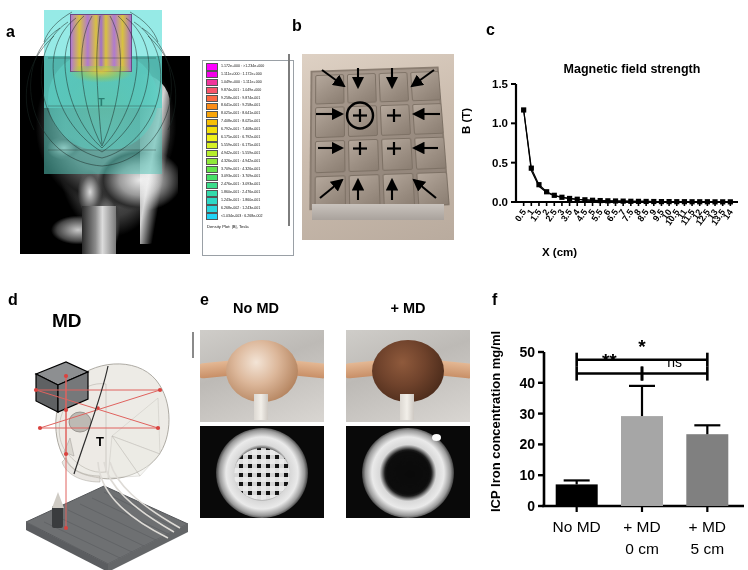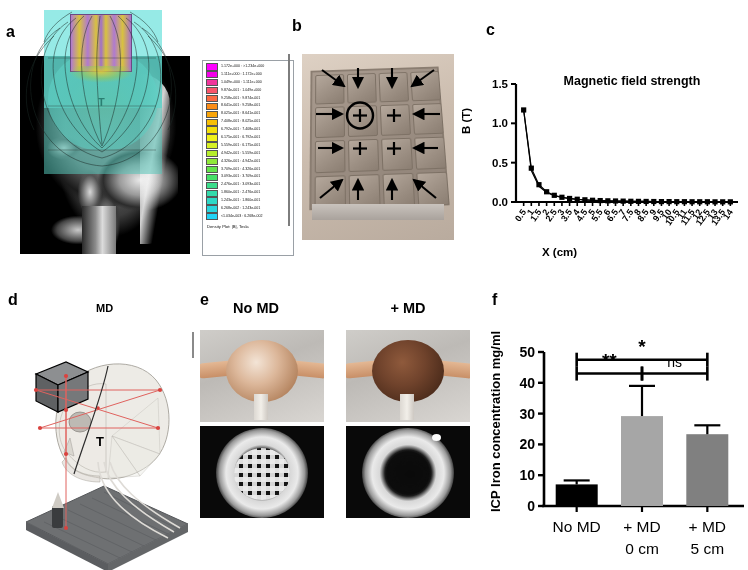--- a/index.html
+++ b/index.html
@@ -118,36 +118,36 @@
   #b-base{
     position:absolute; left:10px; top:150px; width:132px; height:16px;
     background:linear-gradient(180deg,#c9c3bd,#a9a29c);
   }
   #b-marks{ position:absolute; left:0; top:0; width:152px; height:186px; }
 
   
   #panel-c{ position:absolute; left:462px; top:6px; width:286px; height:262px; }
   #c-title{
     position:absolute; left:70px; top:56px; width:200px; text-align:center;
-    font-size:12.5px; font-weight:700; color:#000;margin-top:12px;
+    font-size:12.5px; font-weight:700; color:#000;
   }
   #c-ylabel{
     position:absolute; left:-2px; top:128px;
     transform:rotate(-90deg); transform-origin:left top;
     font-size:11.5px; font-weight:700; color:#000; white-space:nowrap;
   }
   #c-xlabel{
     position:absolute; left:80px; top:240px; width:140px; text-align:left;
     font-size:11.5px; font-weight:700; color:#000;
   }
   #c-plot{ position:absolute; left:18px; top:72px; width:262px; height:170px; }
 
   
   #panel-d{ position:absolute; left:8px; top:286px; width:190px; height:284px; }
-  #d-MD{ position:absolute; left:44px; top:16px; font-size:11px; font-weight:700; color:#000;margin-left:44px; }
+  #d-MD{ position:absolute; left:44px; top:24px; font-size:19px; font-weight:700; color:#000; }
   #d-art{ position:absolute; left:0; top:0; width:190px; height:284px; }
   #d-T{ position:absolute; left:88px; top:148px; font-size:13px; font-weight:700; color:#000; }
 
   
   #panel-e{ position:absolute; left:196px; top:286px; width:288px; height:284px; }
   #e-divider{ position:absolute; left:-4px; top:46px; width:2px; height:26px; background:#8a8a8a; }
   .e-colhdr{
     position:absolute; top:14px; font-size:14.5px; font-weight:700; color:#000;
     text-align:center; width:120px;
   }

